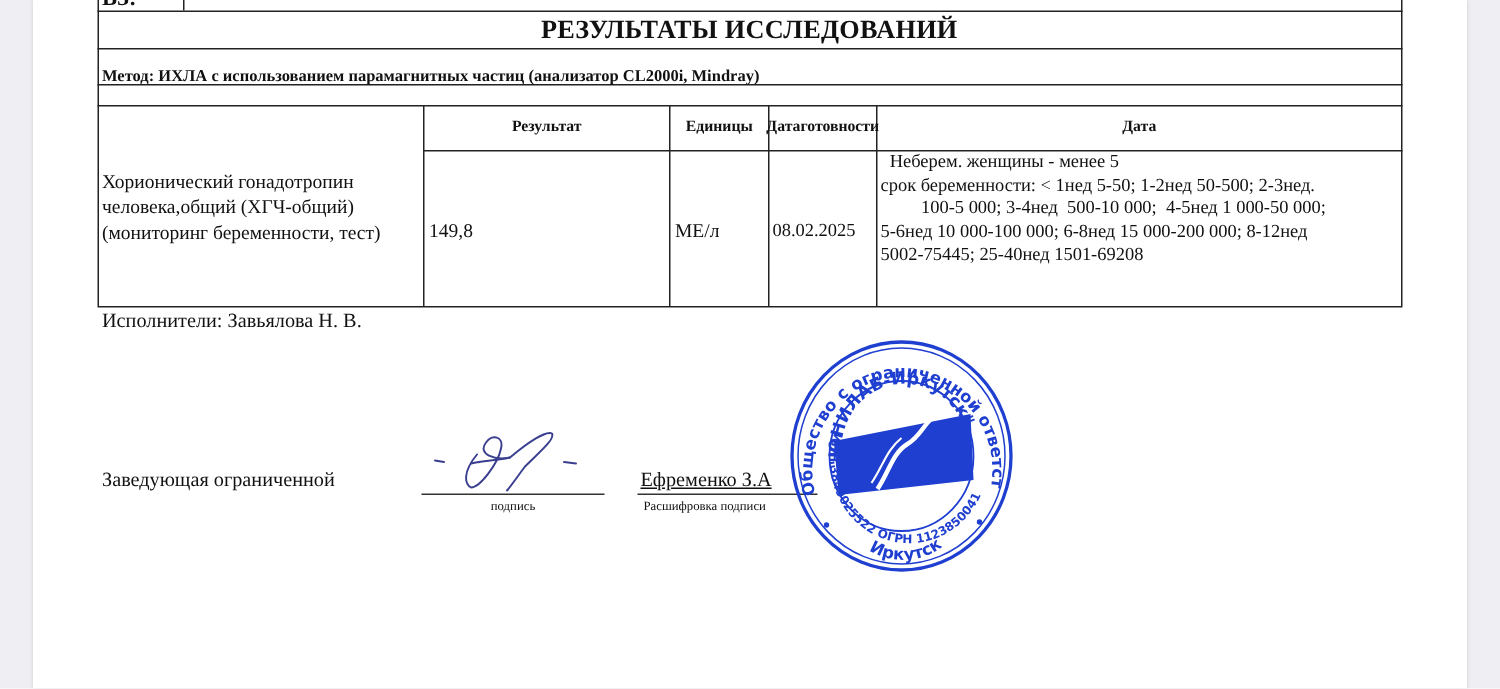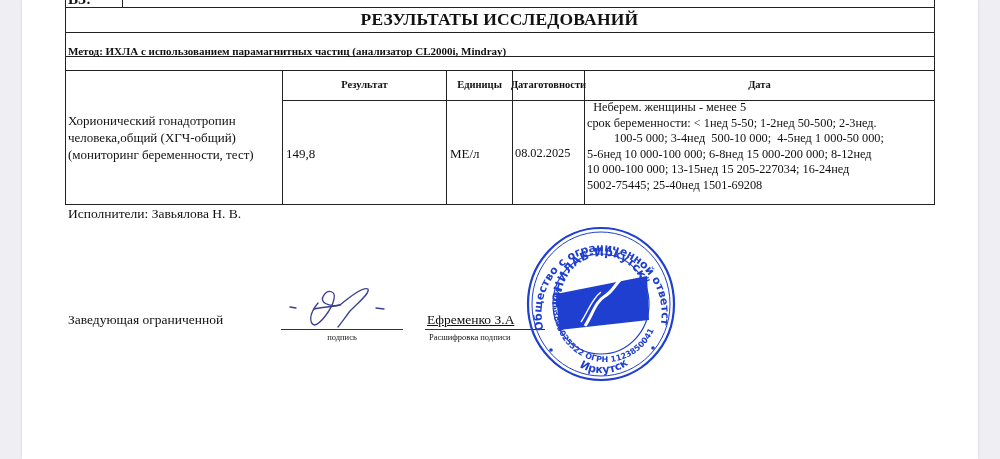--- a/index.html
+++ b/index.html
@@ -112,21 +112,20 @@
 <div>
   <div class="test-name">Хорионический гонадотропин человека,общий (ХГЧ-общий) (мониторинг беременности, тест)</div>
   <div class="cell-val" style="left:286px;">149,8</div>
   <div class="cell-val" style="left:450px;text-align:center;">МЕ/л</div>
   <div class="cell-val" style="left:515px; font-size:12.3px;">08.02.2025</div>
   <div class="norm">
     <div style="white-space:pre;">  Неберем. женщины - менее 5</div>
     <div style="white-space:pre;">срок беременности: &lt; 1нед 5-50; 1-2нед 50-500; 2-3нед.</div>
     <div style="white-space:pre;margin-left:27px;">100-5 000; 3-4нед  500-10 000;  4-5нед 1 000-50 000;</div>
     <div style="white-space:pre;">5-6нед 10 000-100 000; 6-8нед 15 000-200 000; 8-12нед</div>
-    <div style="white-space:pre;">10 000-100 000; 13-15нед 15 205-227034; 16-24нед</div>
     <div style="white-space:pre;">5002-75445; 25-40нед 1501-69208</div>
   </div>
 </div>
 
 <div class="executors">Исполнители: Завьялова Н. В.</div>
 <div class="head-label">Заведующая ограниченной</div>
 
 <svg class="signature" viewBox="0 0 110 46">
   <g fill="none" stroke="#3a3f8f" stroke-width="1.3" stroke-linecap="round" stroke-linejoin="round">
     <path d="M2 22 L8 23"></path>

